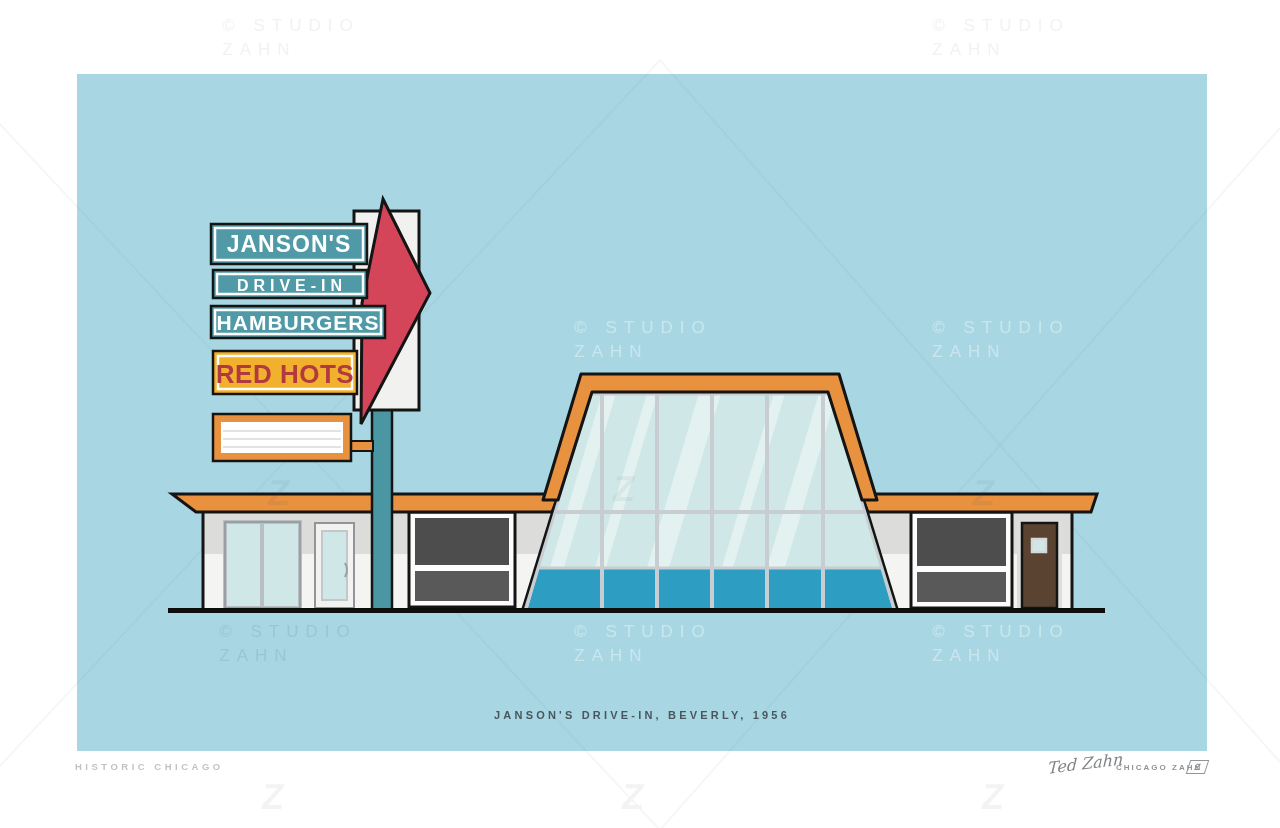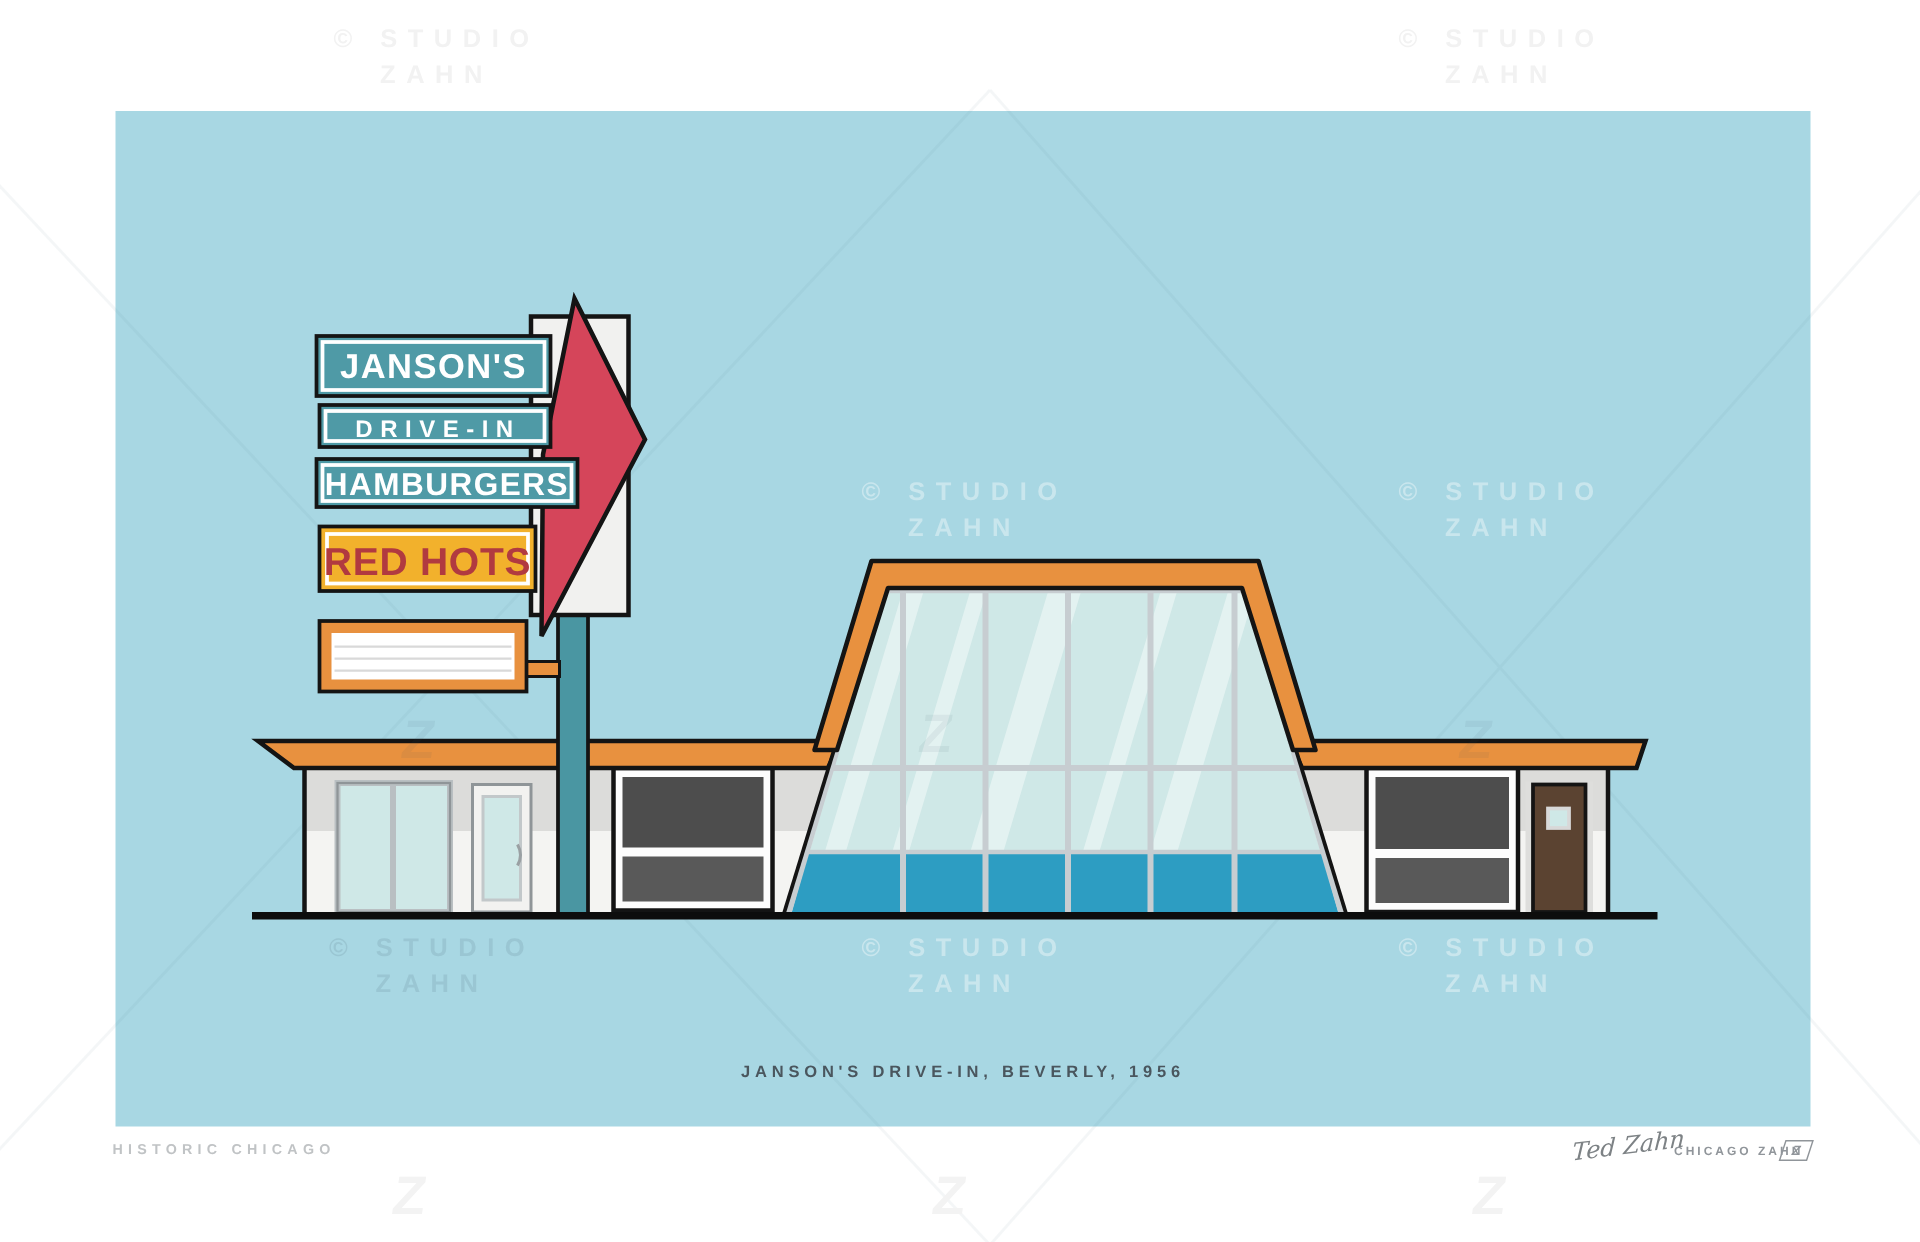--- a/index.html
+++ b/index.html
@@ -1,20 +1,20 @@
 <!DOCTYPE html>
 <html style="--sky: #a8d7e3; --orange: #e8913f; --teal_sign: #4f9aa6; --pole: #4a96a2; --arrow_red: #d5455a; --gold: #f2b12c; --red_text: #b13a40; --glass: #cfe8e7; --glass_lower: #2d9dc2; --wall: #f4f4f2; --wall_shade: #dcdcda; --window_dark: #4d4d4d; --window_dark2: #595959; --door_brown: #5b4331; --mullion: #c7cdd1; --outline: #141414; --caption_text: #4a565e; --footer_gray: #c0c3c5; --studio_gray: #90959a; --wm_on_white: #f2f2f2;"><head>
 <meta charset="utf-8">
 <style>
   html,body{margin:0;padding:0;background:#ffffff;}
   #page{position:relative;width:1280px;height:828px;background:#ffffff;overflow:hidden;
         font-family:"Liberation Sans",sans-serif;}
   #sky{position:absolute;left:77px;top:74px;width:1130px;height:677px;background:var(--sky);}
   svg{position:absolute;left:0;top:0;}
-  .wm{position:absolute;transform:translateX(-50%);text-align:center;font-weight:bold;
+  .wm{position:absolute;transform:translateX(-50%);text-align:left;font-weight:normal;
       font-size:17px;line-height:24px;letter-spacing:7px;white-space:nowrap;}
   .wm span{display:block;}
   .wm-light{color:var(--wm_on_white);}
   .wm-blue{color:rgba(255,255,255,0.38);}
   .wm-dark{color:rgba(70,98,110,0.14);}
   .zwm{position:absolute;font-weight:bold;font-size:36px;transform:skewX(-8deg);}
   .zwm-light{color:#f3f3f3;}
   .zwm-dark{color:rgba(50,82,96,0.07);}
   #caption{position:absolute;left:642px;top:709px;transform:translateX(-50%);
            font-size:11px;font-weight:bold;letter-spacing:3.2px;color:var(--caption_text);white-space:nowrap;}

